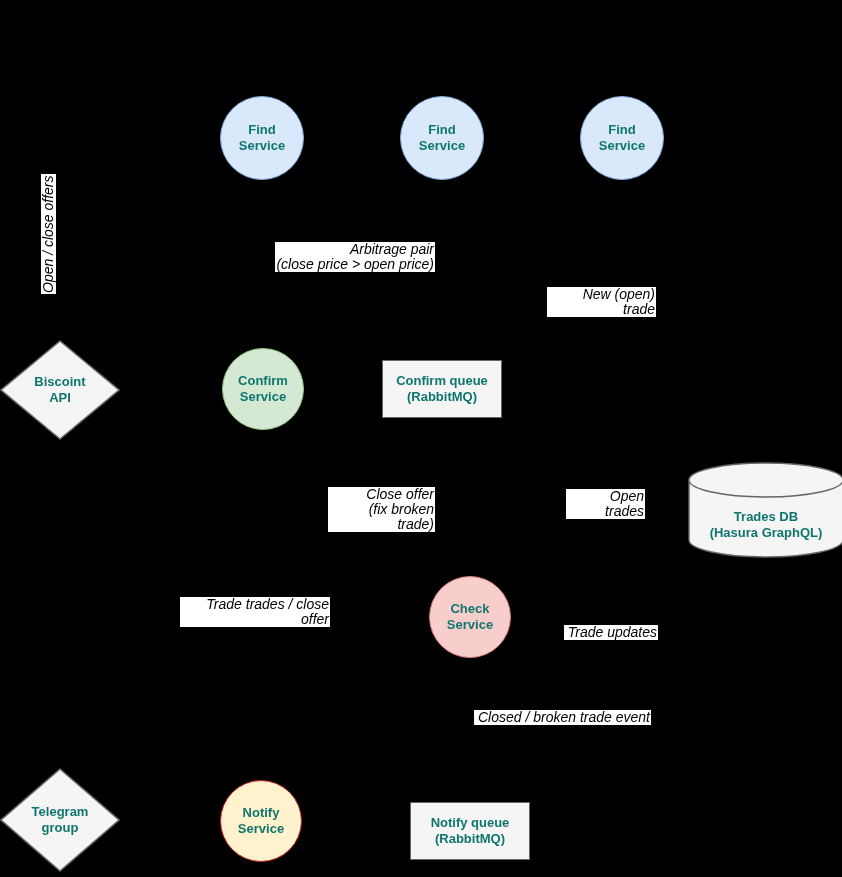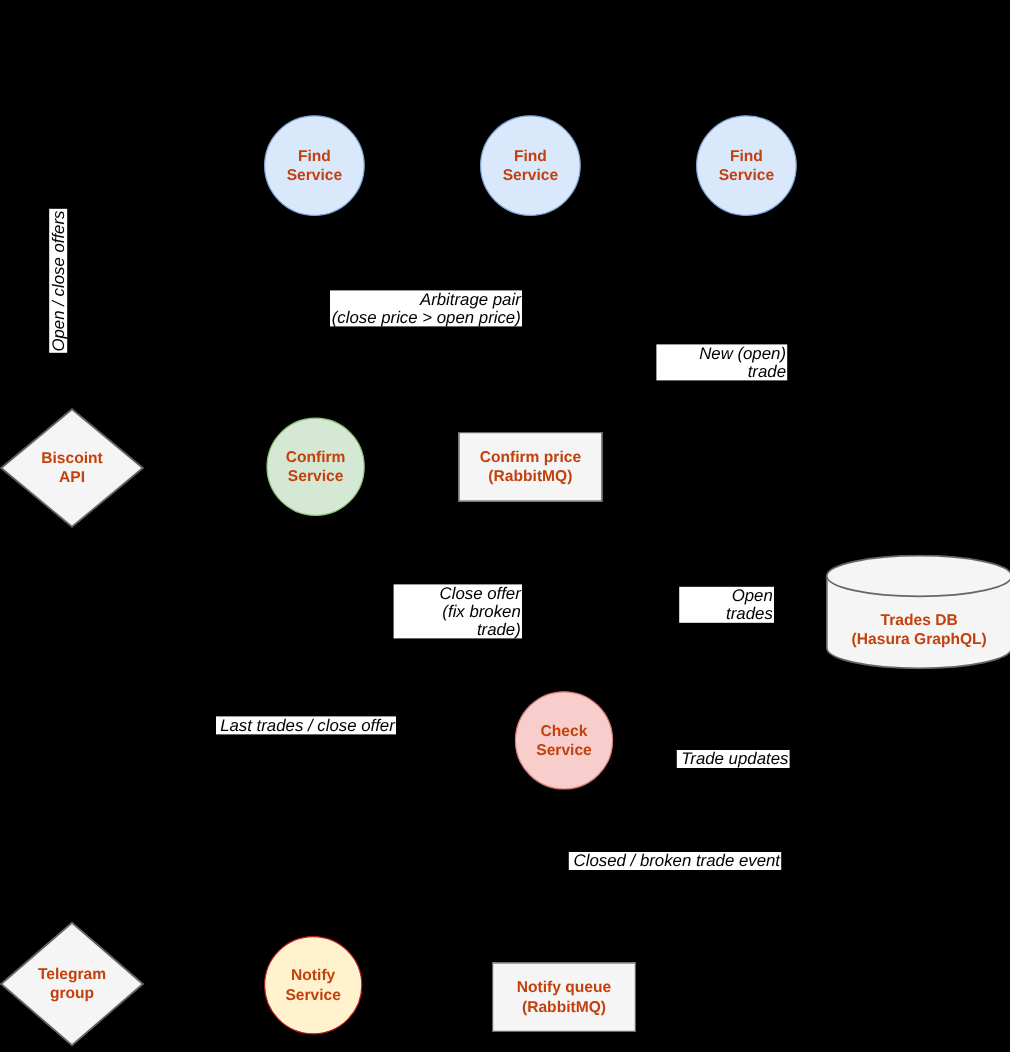--- a/index.html
+++ b/index.html
@@ -13,21 +13,21 @@
     height: 877px;
     background: #000000;
     overflow: hidden;
     font-family: "Liberation Sans", sans-serif;
   }
 
   
   .node-label {
     font-size: 13px;
     font-weight: bold;
-    color: #c2410c;
+    color: #0f766e;
     line-height: 16px;
     text-align: center;
     white-space: pre-line;
     pointer-events: none;
   }
 
   
   .circle {
     position: absolute;
     border-radius: 50%;
@@ -153,21 +153,21 @@
 API</span>
     </div>
   </div>
 
   <div class="circle circle-confirm" style="left:222px; top:348px; width:82px; height:82px;">
     <span class="node-label">Confirm
 Service</span>
   </div>
 
   <div class="rect" style="left:382px; top:360px; width:120px; height:58px;">
-    <span class="node-label">Confirm price
+    <span class="node-label">Confirm queue
 (RabbitMQ)</span>
   </div>
 
   <div class="cylinder-wrap" style="left:688px; top:462px; width:156px; height:96px;">
     <svg class="cylinder-svg" width="156" height="96" viewBox="0 0 156 96">
       <path d="M1,18 L1,78 A77,17 0 0,0 155,78 L155,18 Z" fill="#f5f5f5" stroke="#666666" stroke-width="1.4"></path>
       <ellipse cx="78" cy="18" rx="77" ry="17" fill="#f5f5f5" stroke="#666666" stroke-width="1.4"></ellipse>
     </svg>
     <div class="cylinder-text" style="top:40px; height:46px;">
       <span class="node-label">Trades DB
@@ -205,19 +205,19 @@
   <div class="edge-label" style="left:275px; top:242px; width:160px;font-style:italic;">Arbitrage pair
 (close price &gt; open price)</div>
 
   <div class="edge-label" style="left:547px; top:287px; width:109px;">New (open) trade</div>
 
   <div class="edge-label" style="left:328px; top:487px; width:107px;">Close offer
 (fix broken trade)</div>
 
   <div class="edge-label" style="left:566px; top:489px; width:79px;">Open trades</div>
 
-  <div class="edge-label" style="left:180px; top:597px; width:150px;">Last trades / close offer</div>
+  <div class="edge-label" style="left:180px; top:597px; width:150px;">Trade trades / close offer</div>
 
   <div class="edge-label" style="left:564px; top:625px; width:94px;">Trade updates</div>
 
   <div class="edge-label" style="left:474px; top:710px; width:177px;">Closed / broken trade event</div>
 
 </div>
 
 </body></html>

